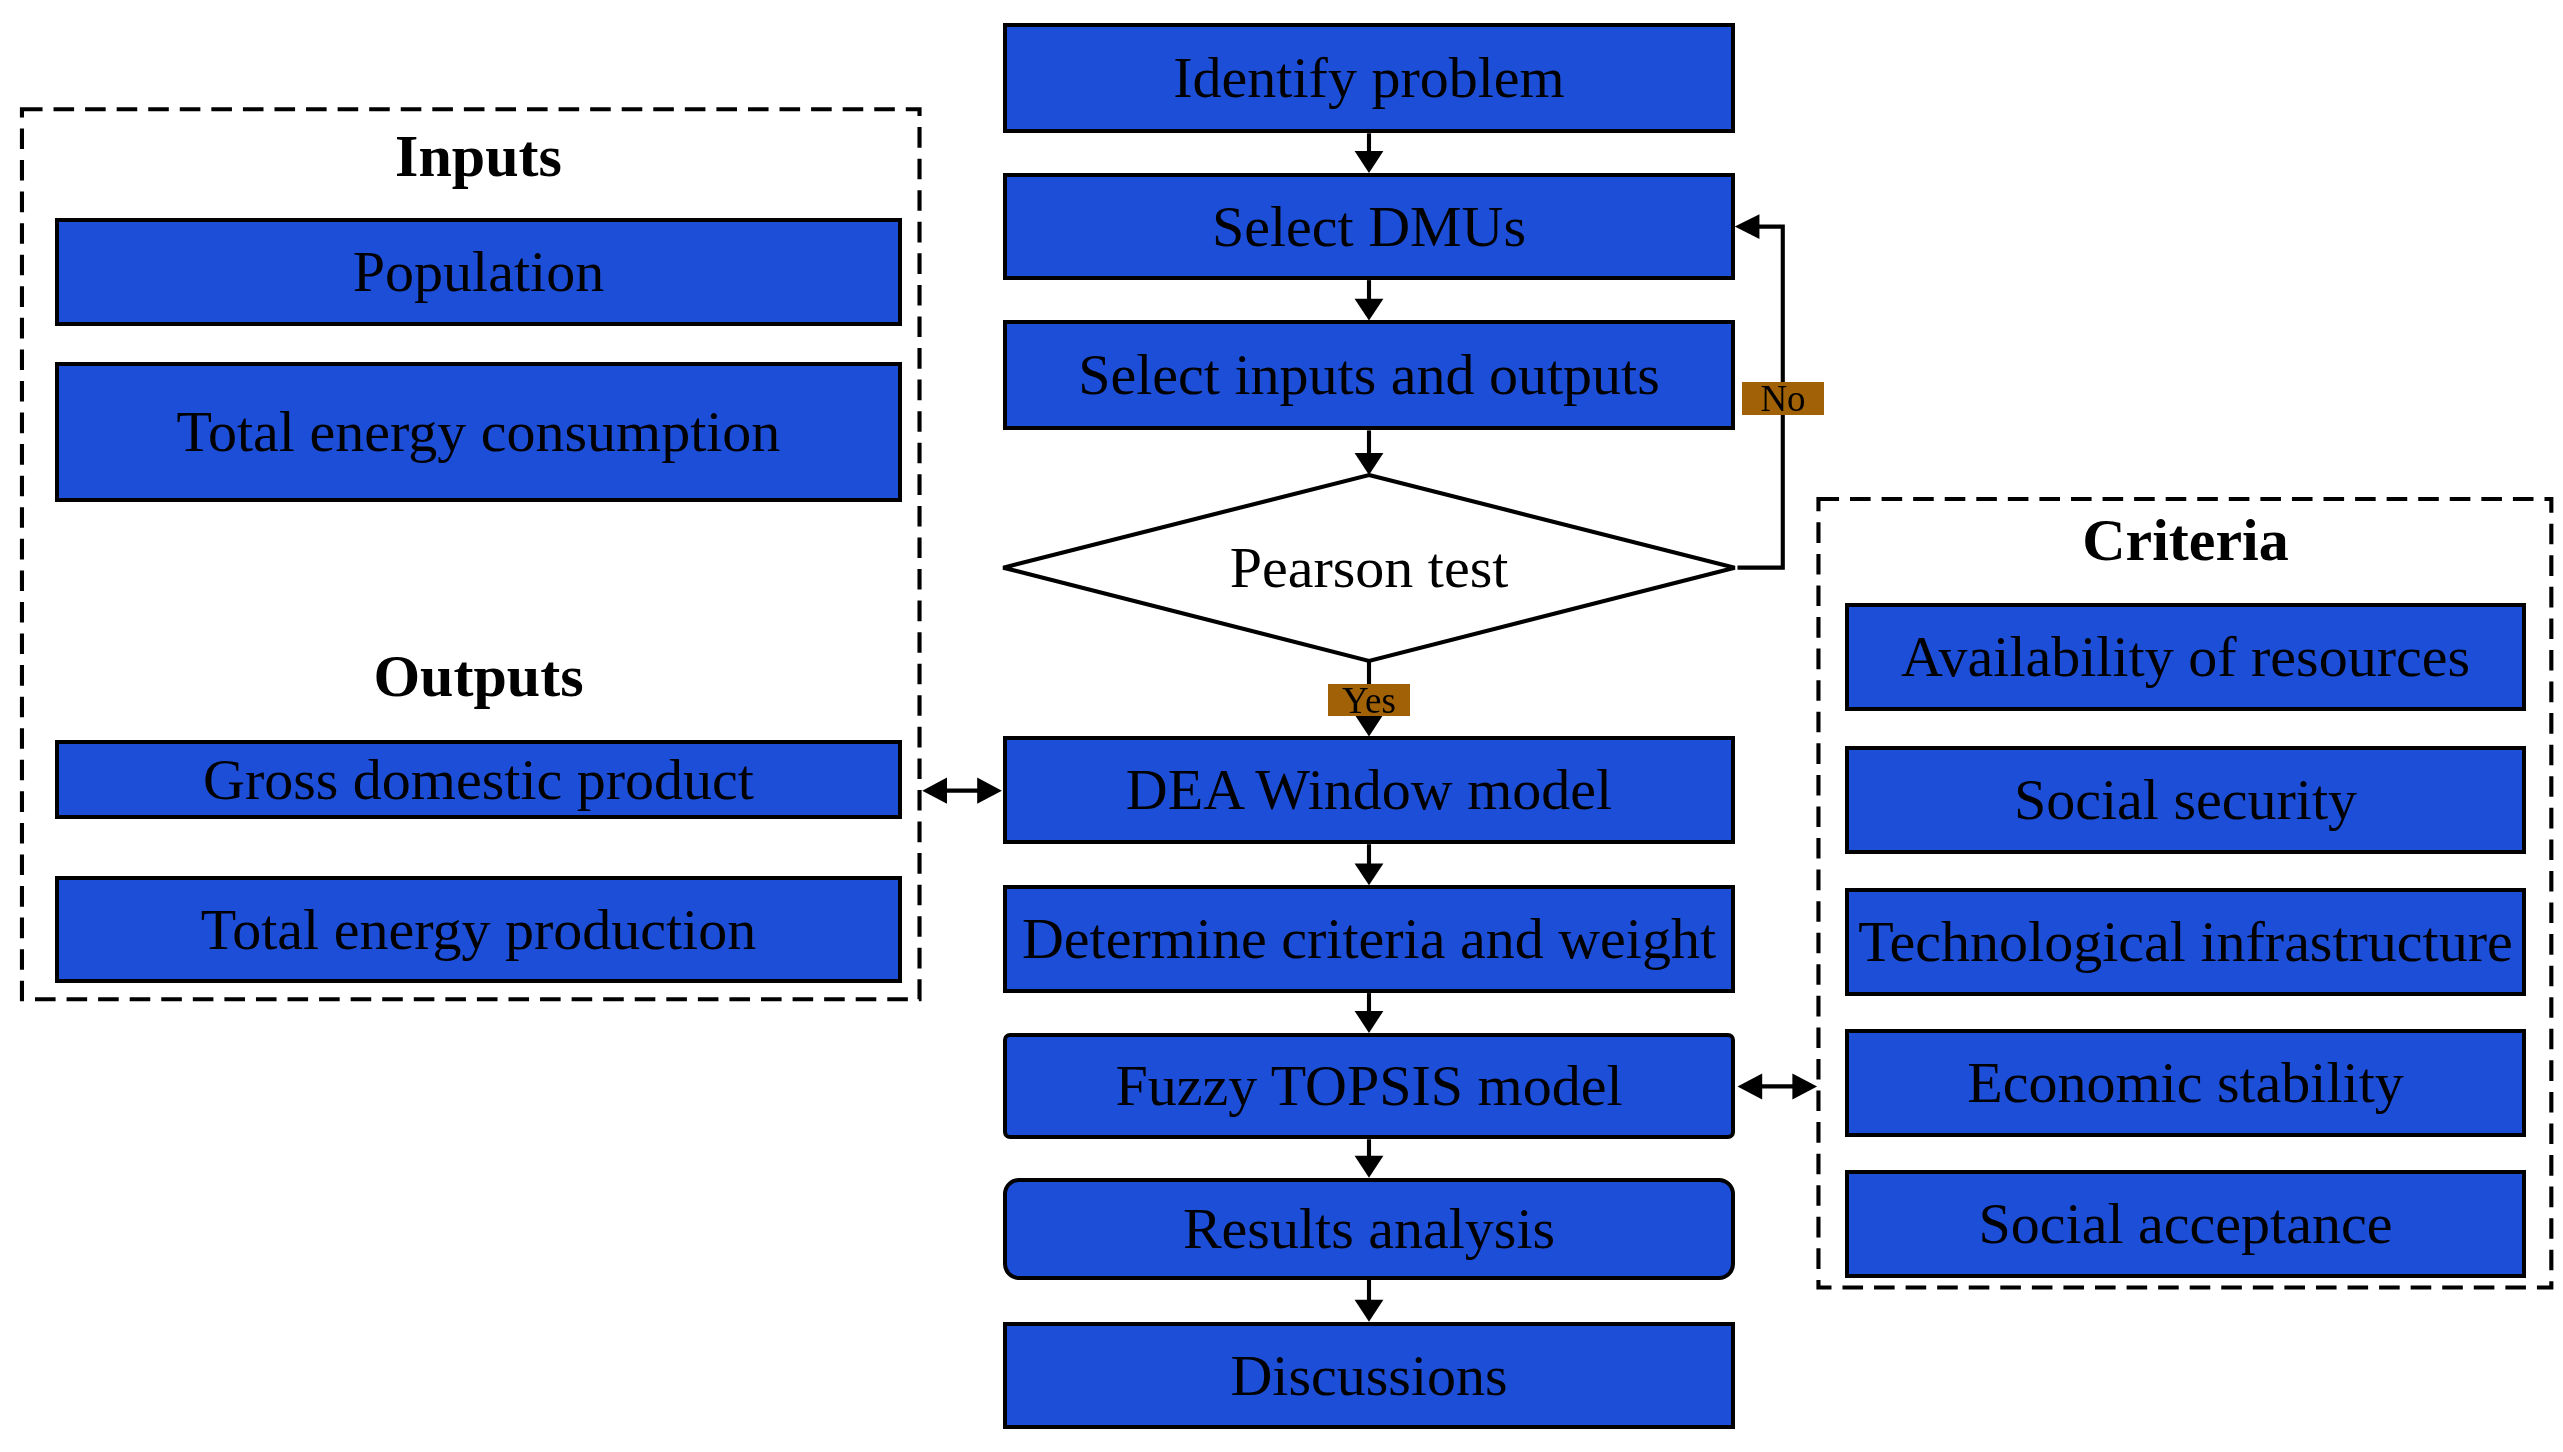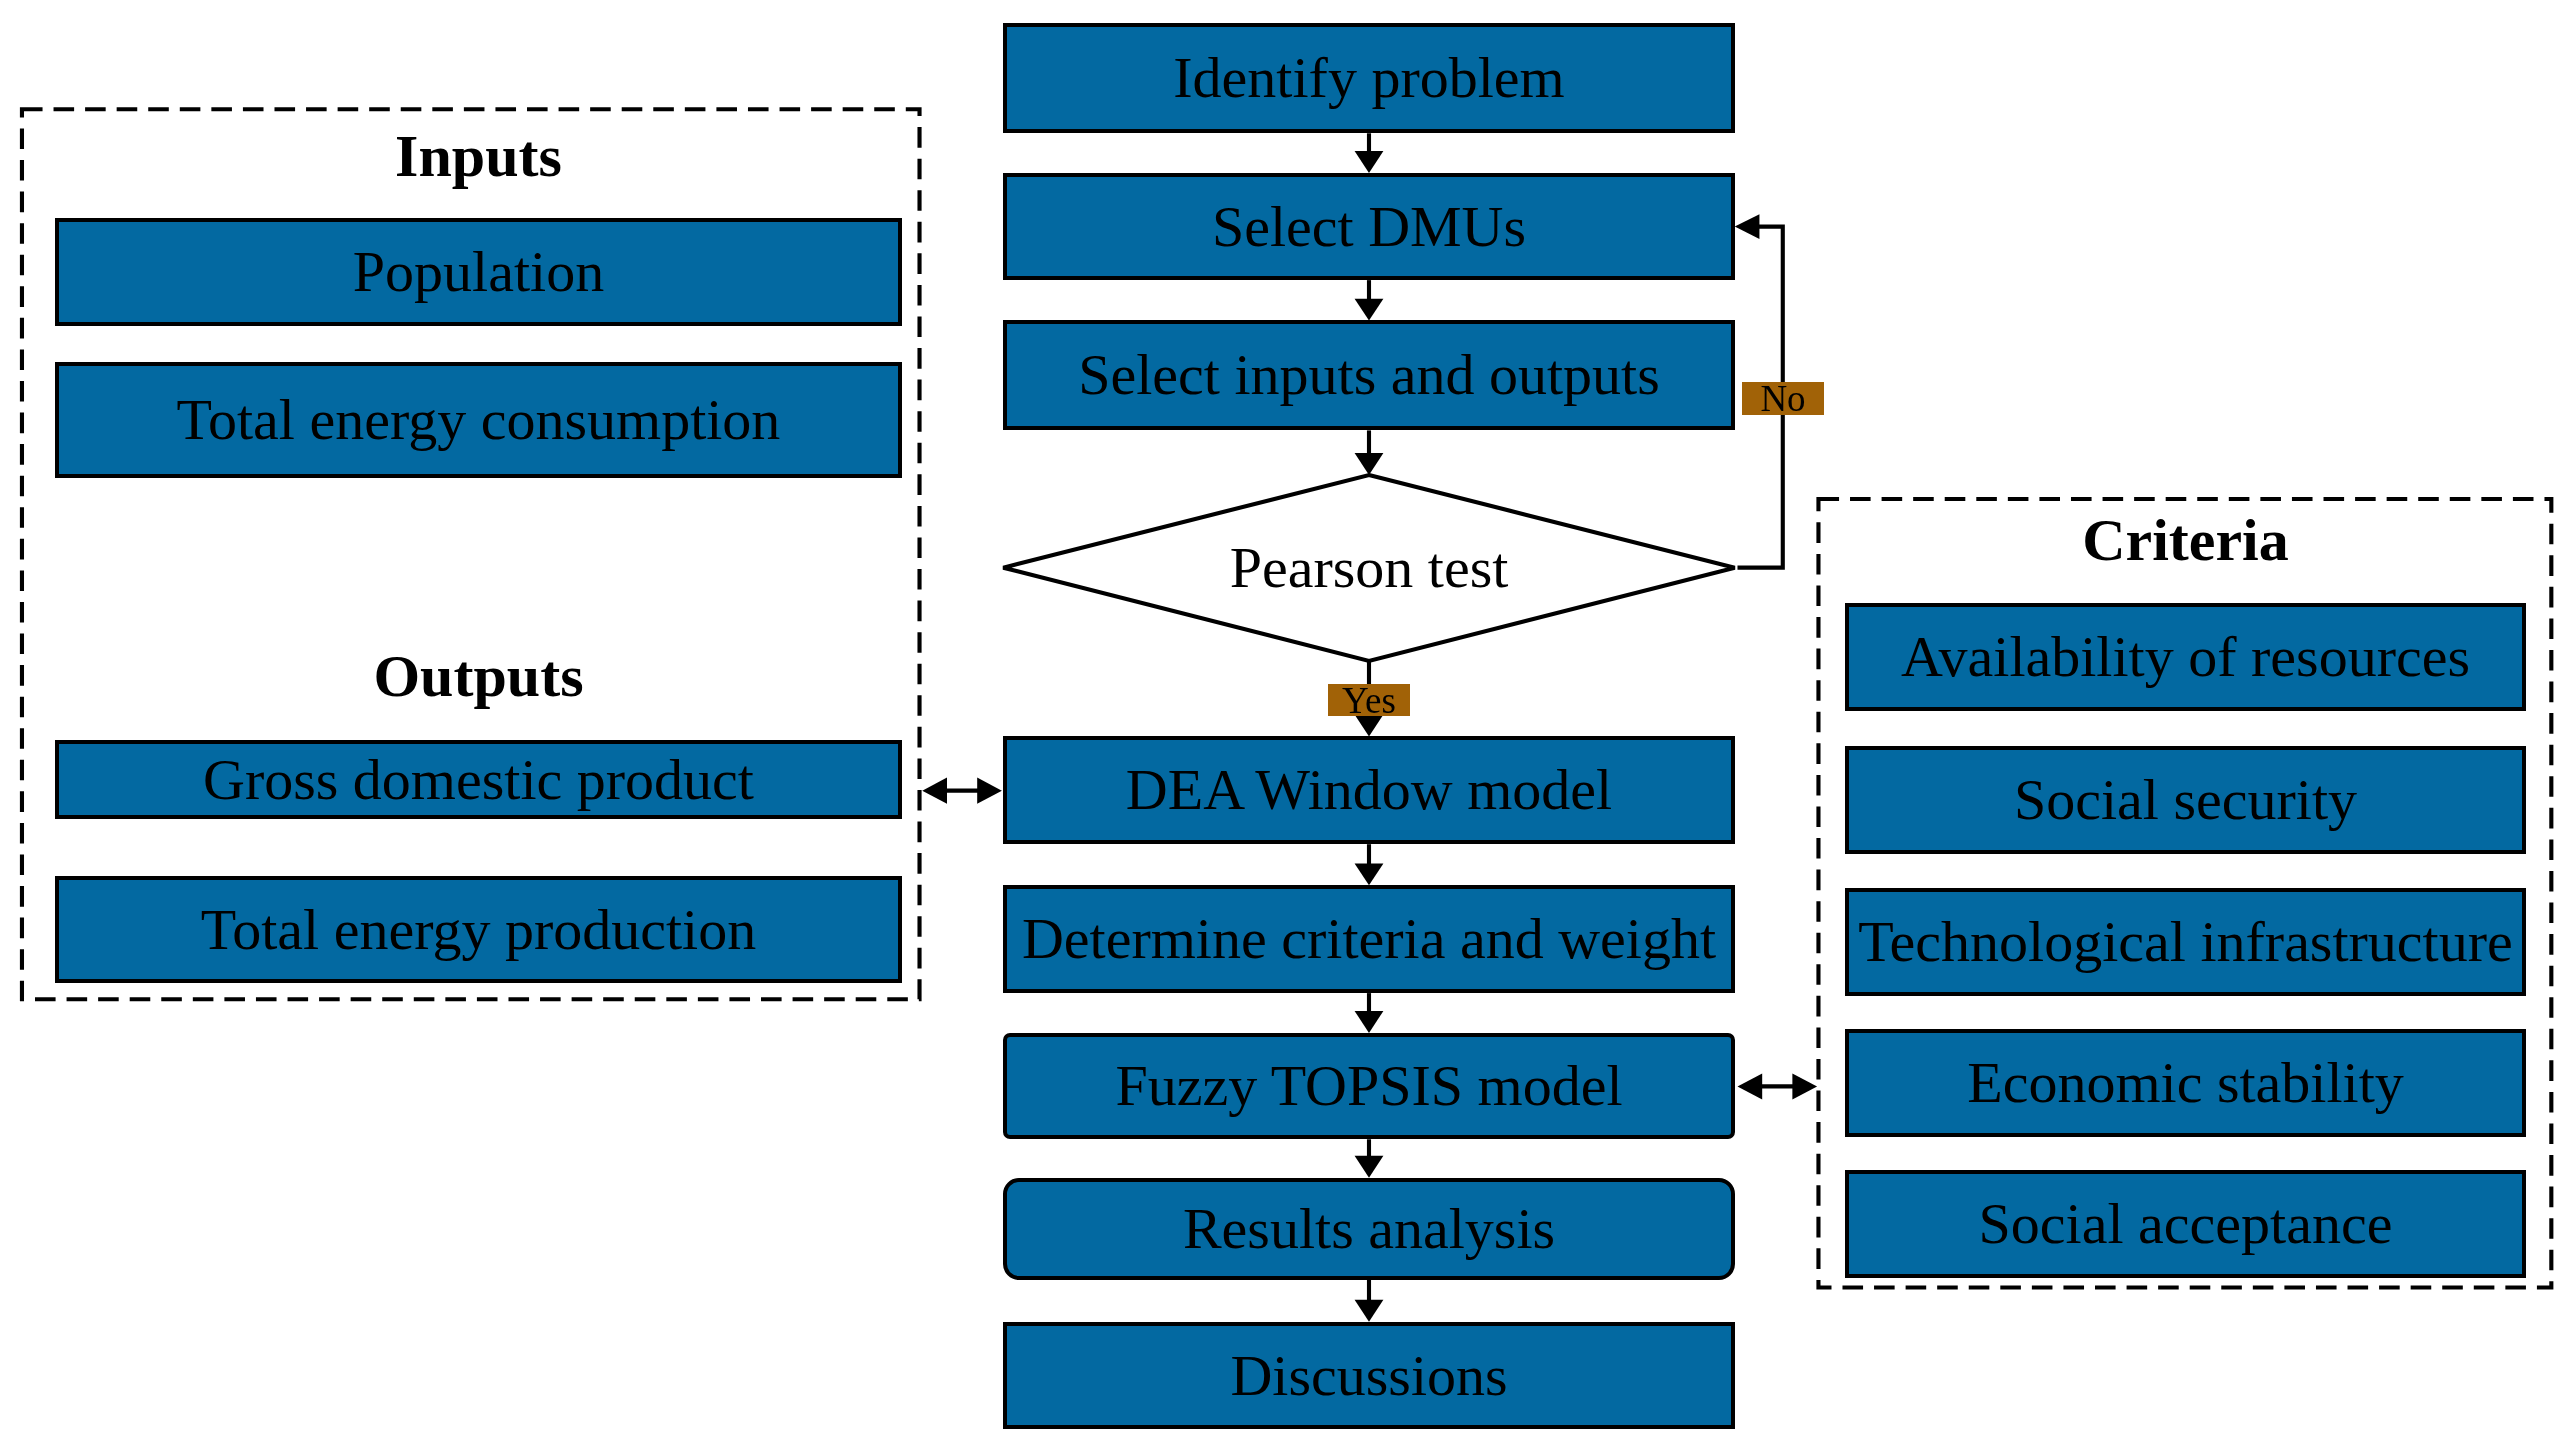--- a/index.html
+++ b/index.html
@@ -20,21 +20,21 @@
     position: absolute;
     left: 0;
     top: 0;
     width: 2563px;
     height: 1453px;
   }
   .node {
     position: absolute;
     box-sizing: border-box;
     border: 4.1px solid #000000;
-    background: #0369a1;
+    background: #1d4ed8;
     display: flex;
     align-items: center;
     justify-content: center;
     font-size: 58px;
     white-space: nowrap;
     line-height: 1;
   }
   .plainlabel {
     position: absolute;
     box-sizing: border-box;
@@ -67,21 +67,21 @@
   .c7 { top: 1178px; height: 102px; border-radius: 16px; }
   .c8 { top: 1322px; height: 107px; }
   .diamond-label { left: 1003px; width: 732px; top: 530px; height: 75px; }
   .yes-label { left: 1328px; top: 684px; width: 82px; height: 32px; }
   .no-label  { left: 1742px; top: 382px; width: 82px; height: 33px; }
 
   
   .lbox { left: 55px; width: 847px; }
   .inputs-header  { left: 55px; width: 847px; top: 118px; height: 75px; }
   .l1 { top: 218px;  height: 108px; }
-  .l2 { top: 362px;  height: 116px; text-align: right; }
+  .l2 { top: 362px;  height: 140px; text-align: right; }
   .l3 { top: 499px;  height: 108px; }
   .outputs-header { left: 55px; width: 847px; top: 638px; height: 75px; }
   .l4 { top: 740px; height: 79px; }
   .l5 { top: 876px; height: 107px; }
 
   
   .rbox { left: 1845px; width: 681px; }
   .criteria-header { left: 1845px; width: 681px; top: 502px; height: 75px; }
   .r1 { top: 603px;  height: 108px; }
   .r2 { top: 746px; height: 108px; }

